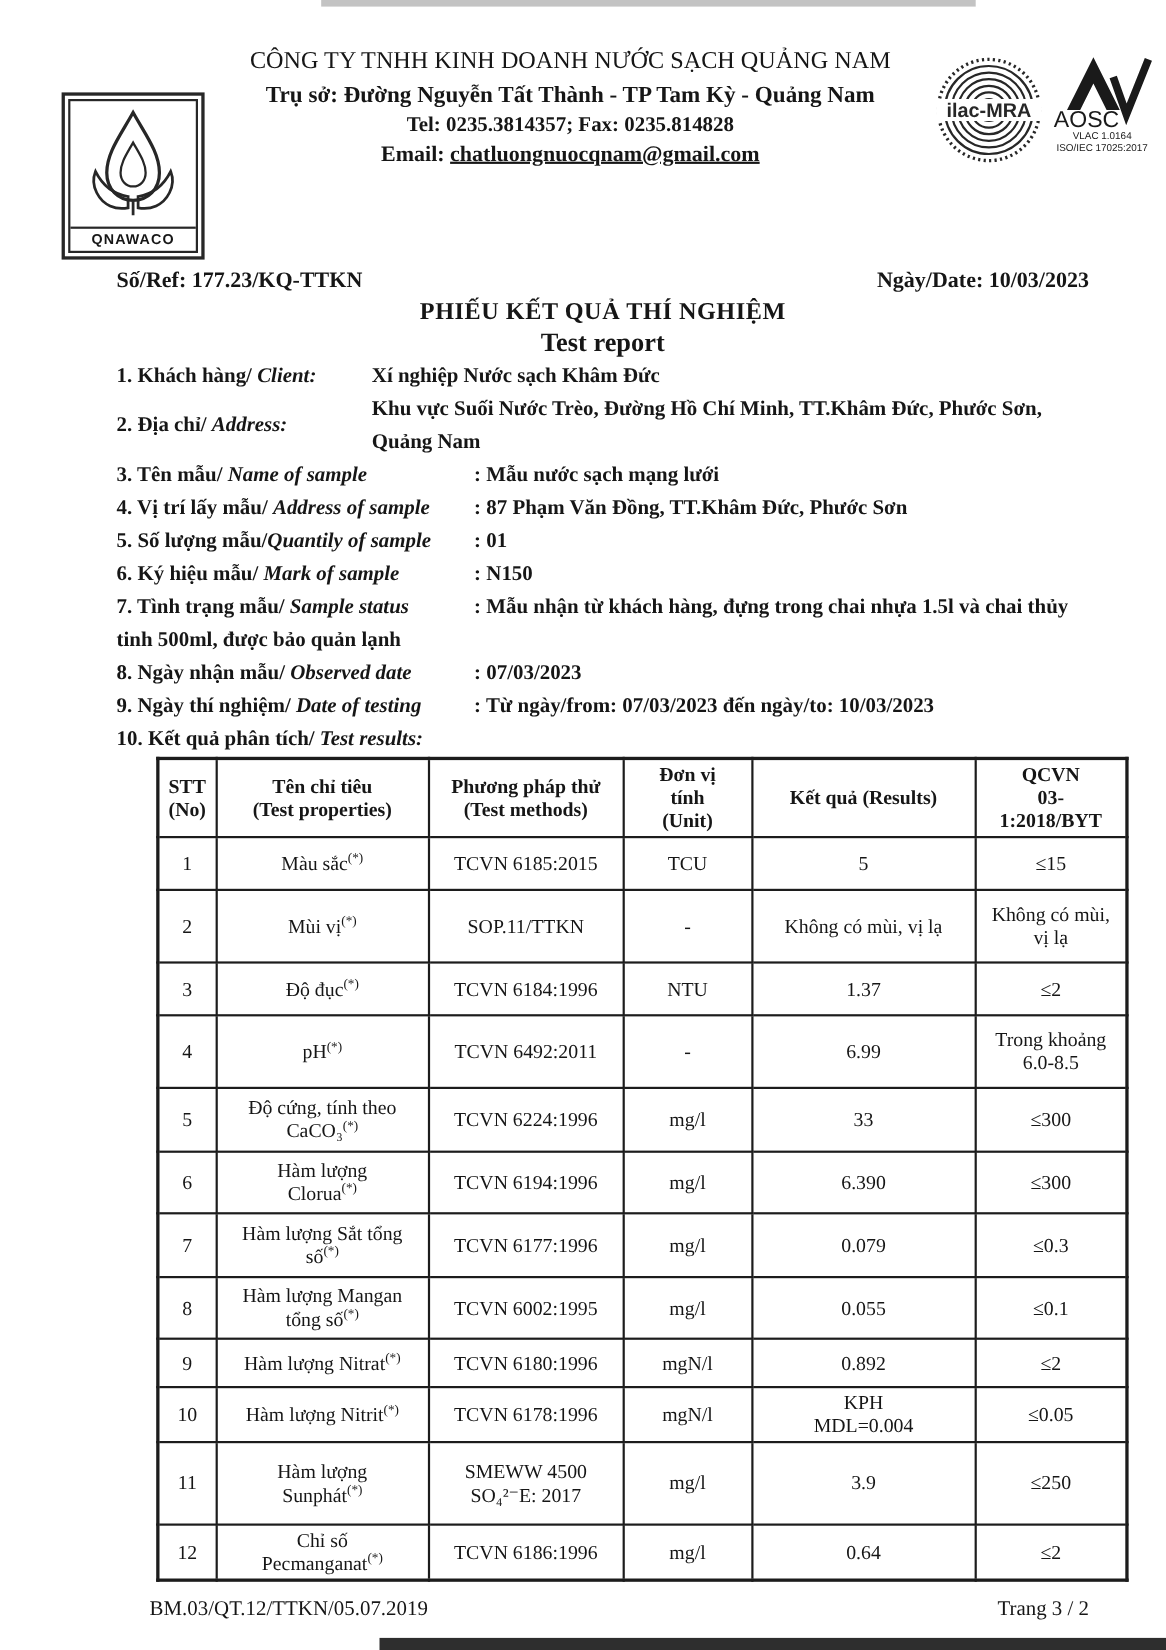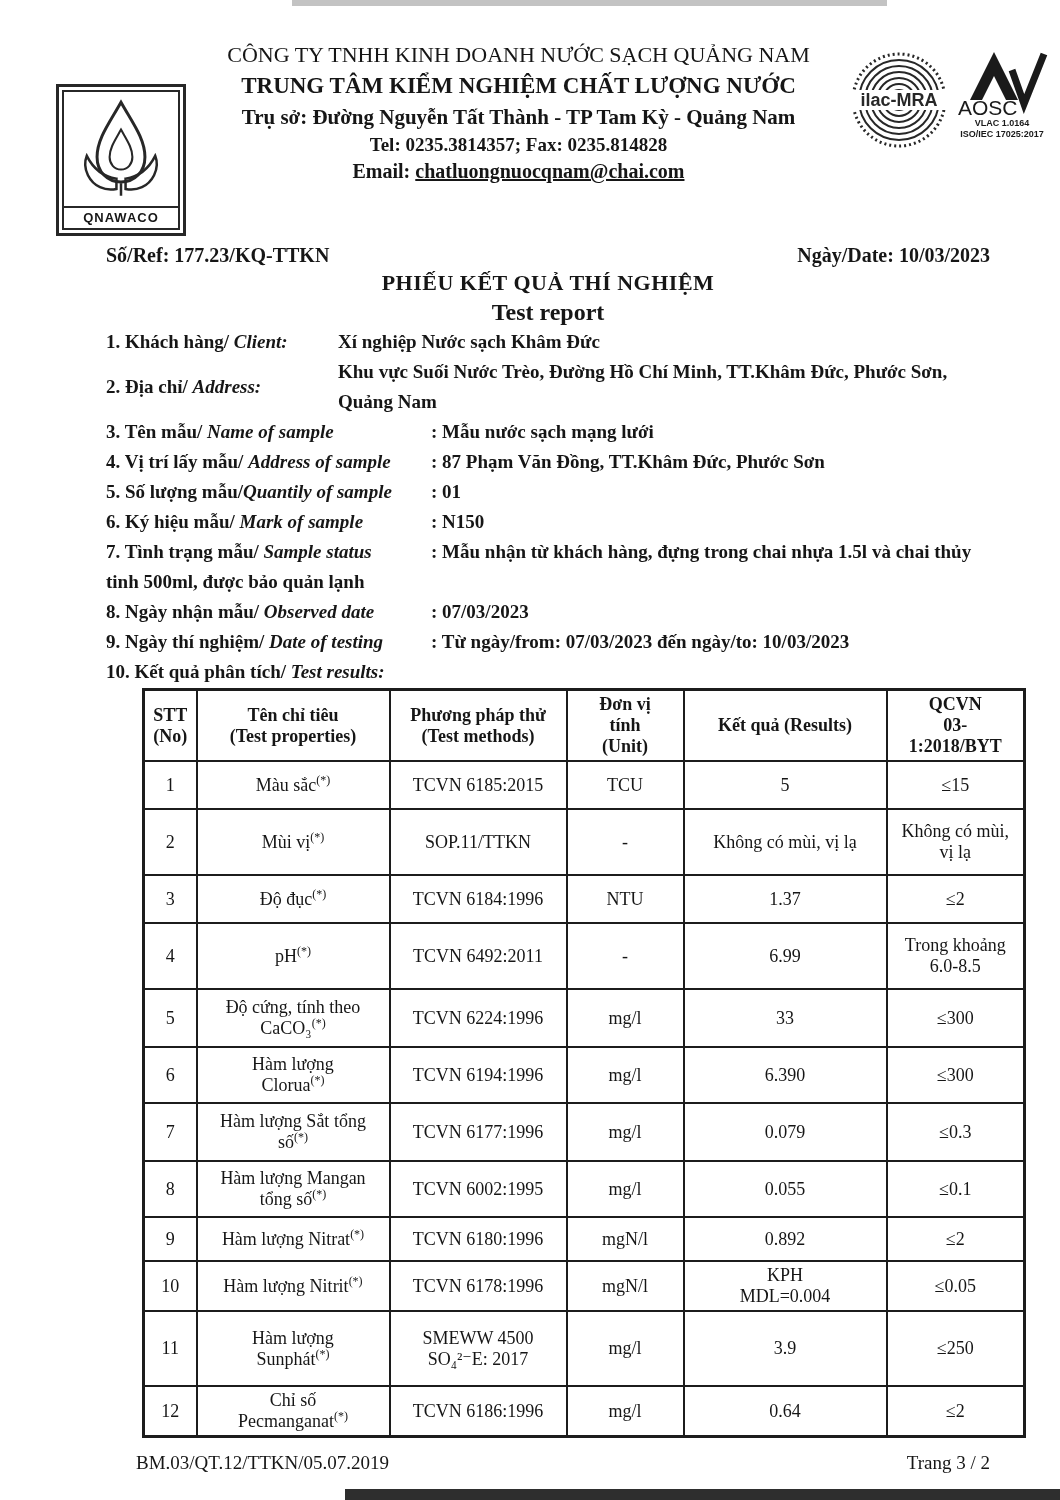--- a/index.html
+++ b/index.html
@@ -25,21 +25,21 @@
   .h1{font-size:22px;font-weight:400;white-space:nowrap;}
   .h2{font-size:23px;font-weight:bold;margin-top:5px;white-space:nowrap;}
   .h3{font-size:21px;font-weight:bold;margin-top:6px;white-space:nowrap;}
   .h4{font-size:19px;font-weight:bold;margin-top:4px;}
   .h5{font-size:20px;font-weight:bold;margin-top:4px;}
   .email{text-decoration:underline;}
   .hdr-logos{flex:none;display:flex;align-items:flex-start;gap:3px;margin-top:8px;}
   .ilac-svg{width:104px;height:104px;display:block;}
   .aosc-box{width:96px;text-align:center;font-family:"Liberation Sans","DejaVu Sans",sans-serif;}
   .aosc-svg{width:92px;height:70px;display:block;margin:0 auto;}
-  .aosc-small{font-size:9px;font-weight:bold;line-height:11px;color:#1a1a1a;}
+  .aosc-small{font-size:9px;font-weight:normal;line-height:11px;color:#1a1a1a;}
 
   
   .meta{position:absolute;top:244px;left:106px;width:884px;display:flex;justify-content:space-between;
     font-size:20px;font-weight:bold;}
   .title{position:absolute;top:270px;left:106px;width:884px;text-align:center;
     font-size:22px;font-weight:bold;letter-spacing:.5px;}
   .subtitle{position:absolute;top:299px;left:106px;width:884px;text-align:center;
     font-size:24px;font-weight:bold;}
 
   
@@ -92,24 +92,23 @@
         <path d="M46 82 C36 84 26 80 21 70 C18 64 18 58 20 53 C25 63 33 71 46 73 Z" fill="none" stroke="#272727" stroke-width="2.2"></path>
         <path d="M54 82 C64 84 74 80 79 70 C82 64 82 58 80 53 C75 63 67 71 54 73 Z" fill="none" stroke="#272727" stroke-width="2.2"></path>
         <path d="M50 77 L50 88" stroke="#272727" stroke-width="2.2"></path>
       </svg>
       <div class="qn-band">QNAWACO</div>
     </div>
   </div>
 
   <div class="hdr-center">
     <div class="h1">CÔNG TY TNHH KINH DOANH NƯỚC SẠCH QUẢNG NAM</div>
-    <div class="h2">TRUNG TÂM KIỂM NGHIỆM CHẤT LƯỢNG NƯỚC</div>
     <div class="h3">Trụ sở: Đường Nguyễn Tất Thành - TP Tam Kỳ - Quảng Nam</div>
     <div class="h4">Tel: 0235.3814357; Fax: 0235.814828</div>
-    <div class="h5"><span>Email:</span> <span class="email">chatluongnuocqnam@chai.com</span></div>
+    <div class="h5"><span>Email:</span> <span class="email">chatluongnuocqnam@gmail.com</span></div>
   </div>
 
   <div class="hdr-logos">
     <svg class="ilac-svg" viewBox="0 0 104 104">
       <circle cx="52" cy="52" r="46" fill="none" stroke="#272727" stroke-width="3" stroke-dasharray="2 3"></circle>
       <circle cx="52" cy="52" r="40" fill="none" stroke="#272727" stroke-width="2"></circle>
       <circle cx="52" cy="52" r="34" fill="none" stroke="#272727" stroke-width="2"></circle>
       <circle cx="52" cy="52" r="28" fill="none" stroke="#272727" stroke-width="2"></circle>
       <circle cx="52" cy="52" r="22" fill="none" stroke="#272727" stroke-width="2"></circle>
       <circle cx="52" cy="52" r="16" fill="none" stroke="#272727" stroke-width="2"></circle>

